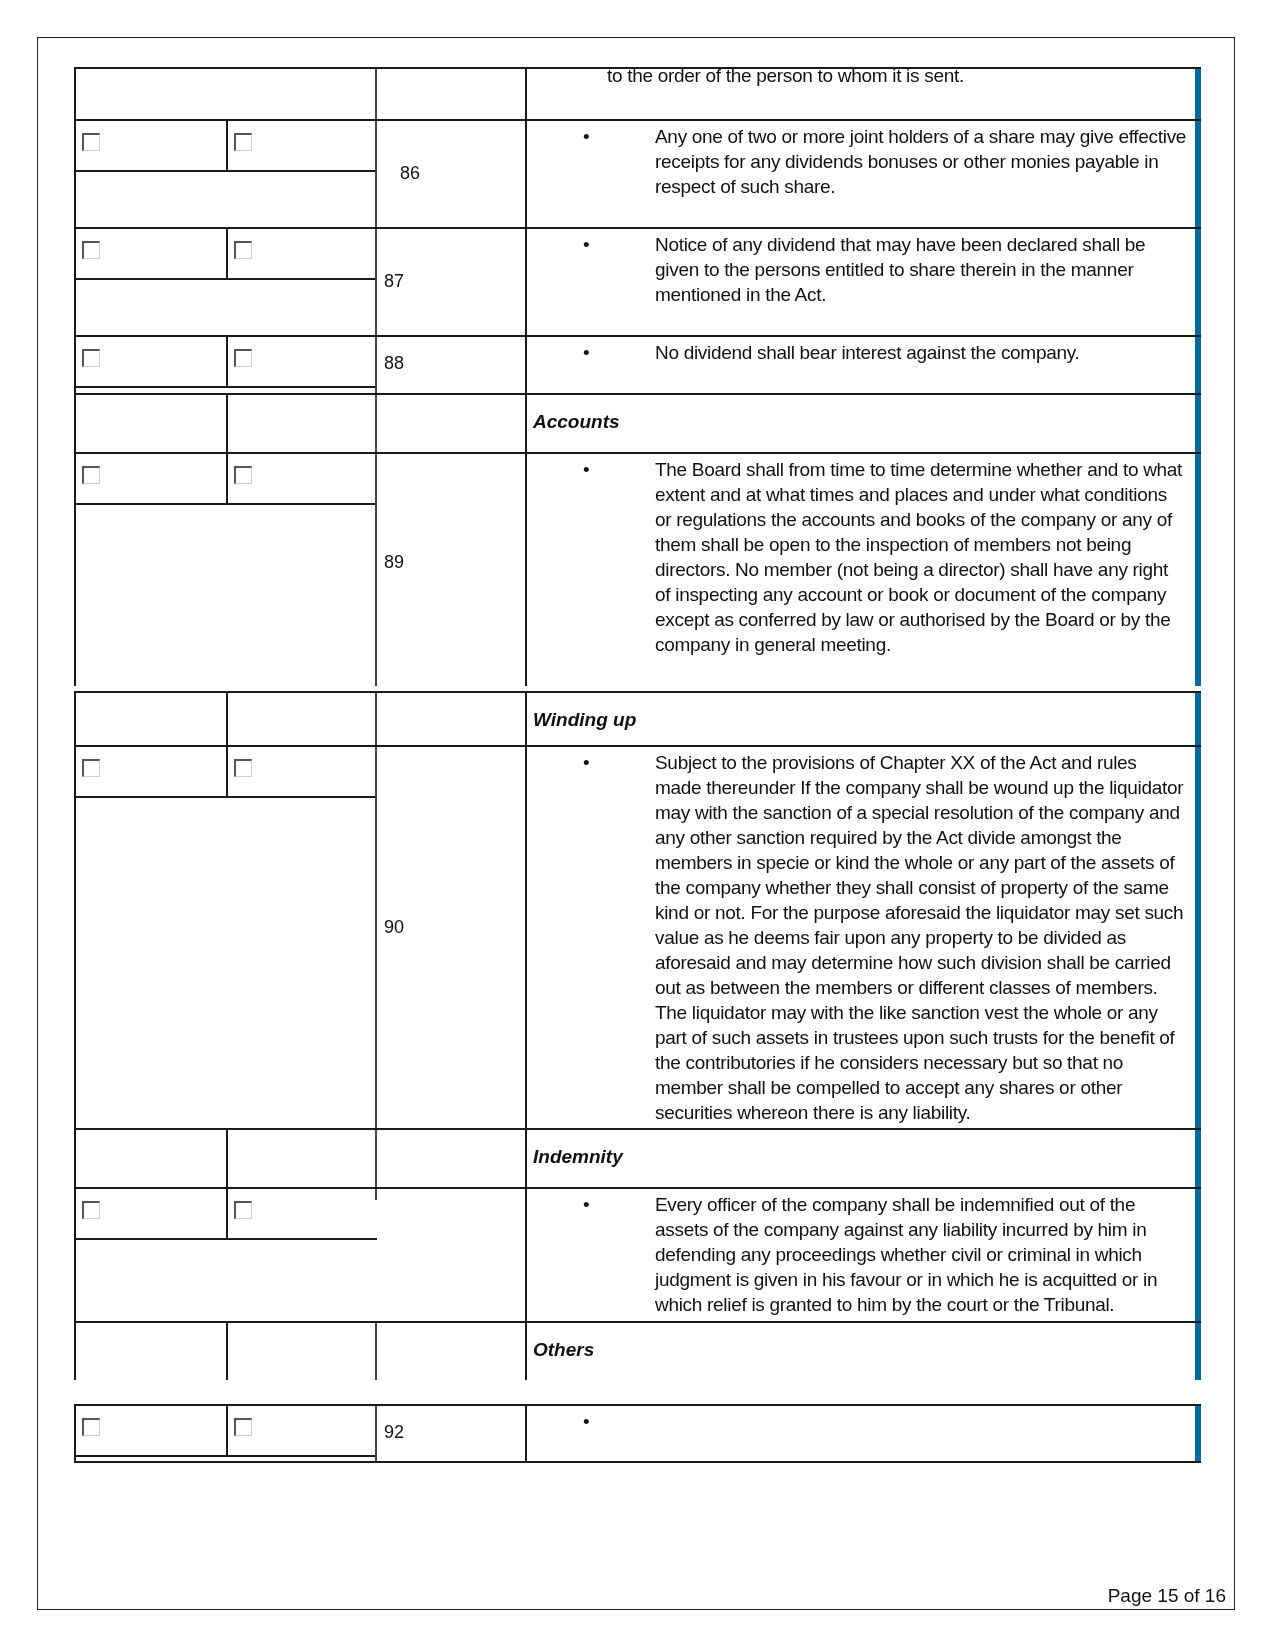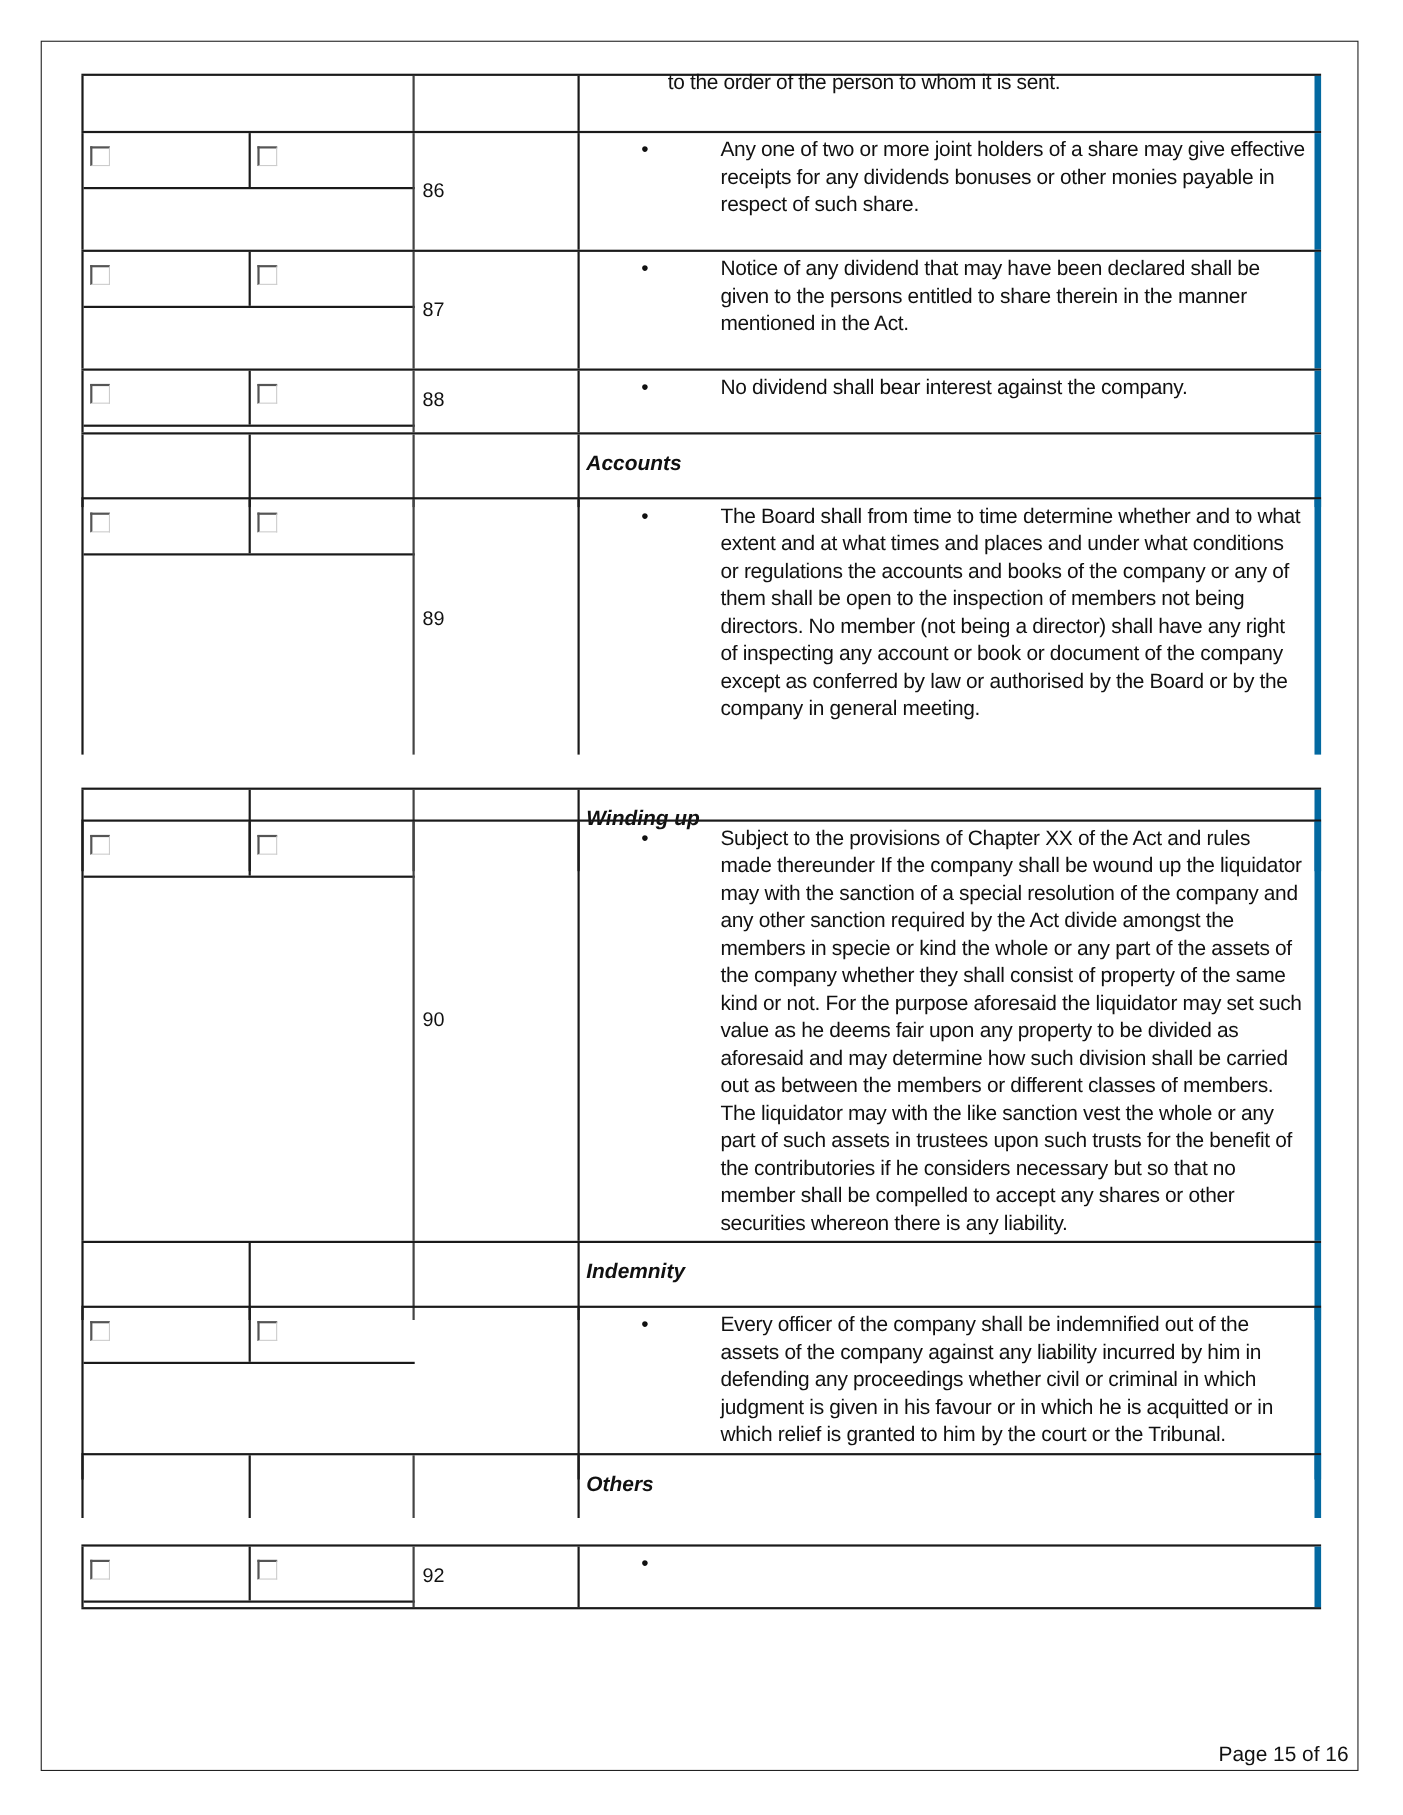--- a/index.html
+++ b/index.html
@@ -51,21 +51,21 @@
       <div class="subrow" style="top:0; height:51px;">
         <div class="subcell sub-a">
             <span class="checkbox"></span>
           </div>
         <div class="subcell sub-b">
             <span class="checkbox"></span>
           </div>
       </div>
     </div>
     <div class="cell c-num">
-      <span class="num" style="top:42px;">86</span>
+      <span class="num" style="top:42px;margin-left:16px;">86</span>
     </div>
     <div class="cell c-text">
       <span class="bullet">•</span>
       <div class="bullet-text">Any one of two or more joint holders of a share may give effective receipts for any dividends bonuses or other monies payable in respect of such share.</div>
     </div>
   </div>
 
   <div class="row" style="top:160px; height:108px;">
     <div class="cell c-left">
       <div class="subrow" style="top:0; height:51px;">
@@ -129,21 +129,21 @@
     </div>
     <div class="cell c-num">
       <span class="num" style="top:98px;">89</span>
     </div>
     <div class="cell c-text">
       <span class="bullet">•</span>
       <div class="bullet-text">The Board shall from time to time determine whether and to what extent and at what times and places and under what conditions or regulations the accounts and books of the company or any of them shall be open to the inspection of members not being directors. No member (not being a director) shall have any right of inspecting any account or book or document of the company except as conferred by law or authorised by the Board or by the company in general meeting.</div>
     </div>
   </div>
 
-  <div class="row" style="top:649px; height:76px;">
+  <div class="row" style="top:624px; height:76px;">
     <div class="cell c-left">
         <div class="split"></div>
       </div>
     <div class="cell c-num"></div>
     <div class="cell c-text">
       <span class="heading">Winding up</span>
     </div>
   </div>
 
   <div class="row" style="top:678px; height:383px;">

